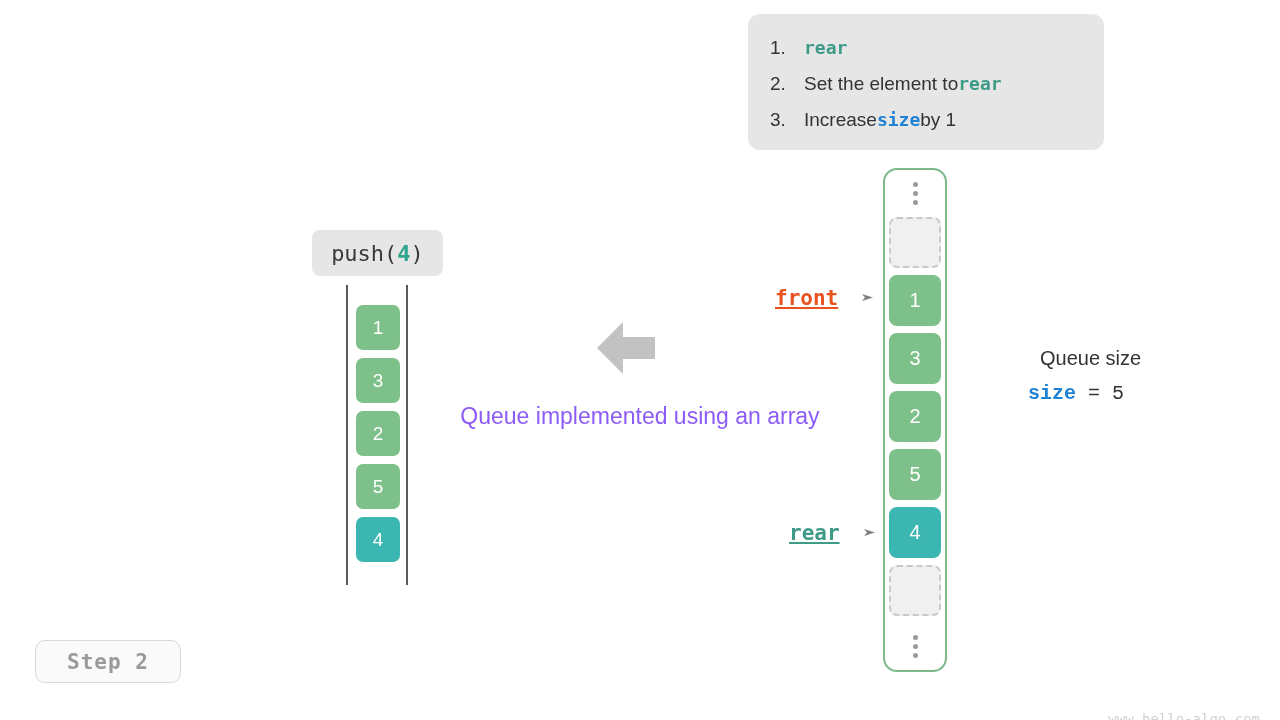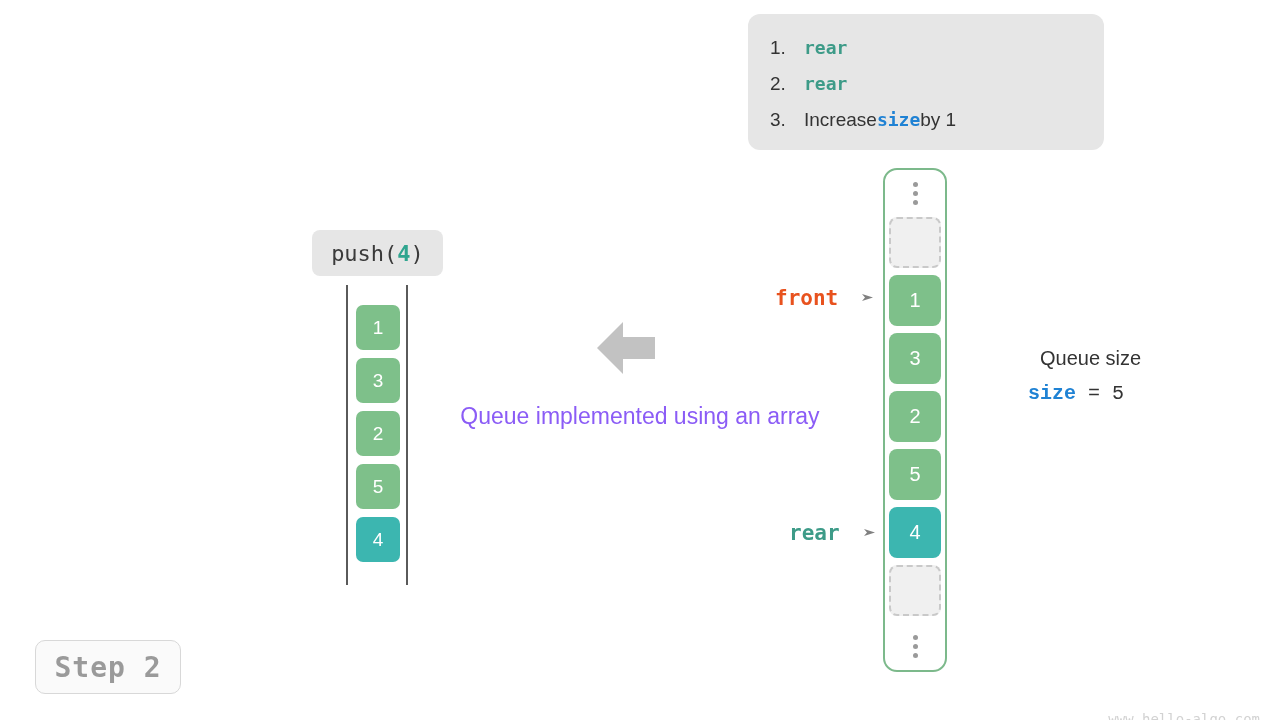--- a/index.html
+++ b/index.html
@@ -131,20 +131,21 @@
   
   .pointer {
     position: absolute;
     display: flex;
     align-items: flex-start;
     gap: 24px;
     font-family: "DejaVu Sans Mono", monospace;
     font-weight: bold;
     font-size: 21px;
     white-space: nowrap;
+    text-decoration: underline;
   }
   #pointer-front { left: 775px; top: 286px; color: #e8521e; }
   #pointer-rear  { left: 789px; top: 521px; color: #3d9b88; }
   .ptr-arrow { display: block; }
 
   
   #array-container {
     position: absolute;
     left: 883px;
     top: 168px;
@@ -214,31 +215,31 @@
     line-height: 26px;
   }
   #size-expr .kw { color: #1f82d4; font-weight: bold; }
 
   
   #step-badge {
     position: absolute;
     left: 35px;
     top: 640px;
     width: 146px;
-    height: 54px;
+    height: 43px;
     box-sizing: border-box;
     background: #fafafa;
     border: 1.5px solid #d8d8d8;
     border-radius: 10px;
     display: flex;
     align-items: center;
     justify-content: center;
     font-family: "DejaVu Sans Mono", monospace;
     font-weight: bold;
-    font-size: 28px;
+    font-size: 21px;
     color: #9a9a9a;
     letter-spacing: 1px;
   }
 
   
   #watermark {
     position: absolute;
     right: 20px;
     top: 711px;
     font-family: "DejaVu Sans Mono", monospace;
@@ -251,20 +252,21 @@
 <body>
 
 <div id="instruction-panel">
   <div class="instr-row">
     <span class="instr-num">1.</span>
       <span class="code code-rear">rear</span>
       <span class="instr-text"></span>
   </div>
   <div class="instr-row">
     <span class="instr-num">2.</span>
+    <span class="instr-text">Set the element to </span>
       <span class="code code-rear">rear</span>
       <span class="instr-text"></span>
   </div>
   <div class="instr-row">
     <span class="instr-num">3.</span>
     <span class="instr-text">Increase </span>
       <span class="code code-size">size</span>
       <span class="instr-text"> by 1</span>
   </div>
 </div>

